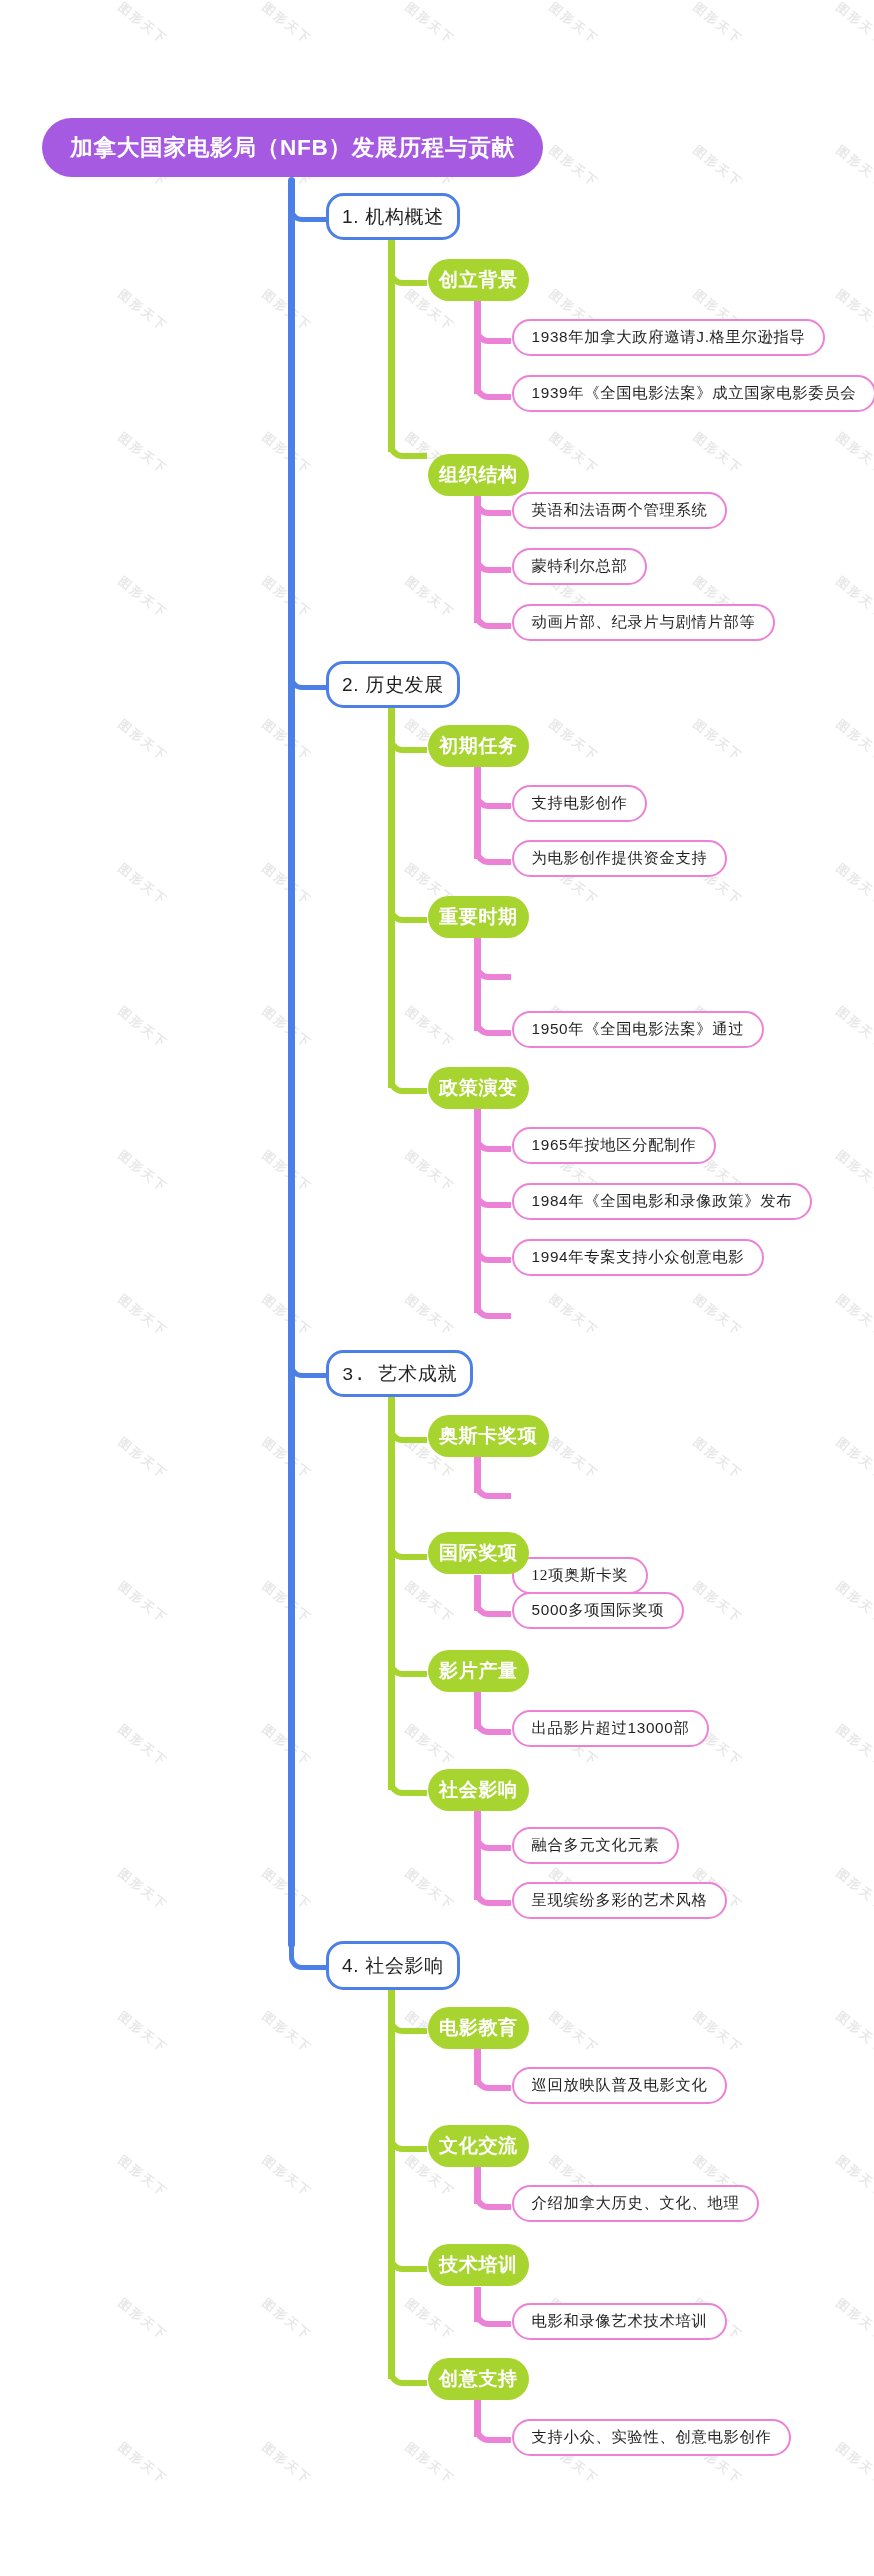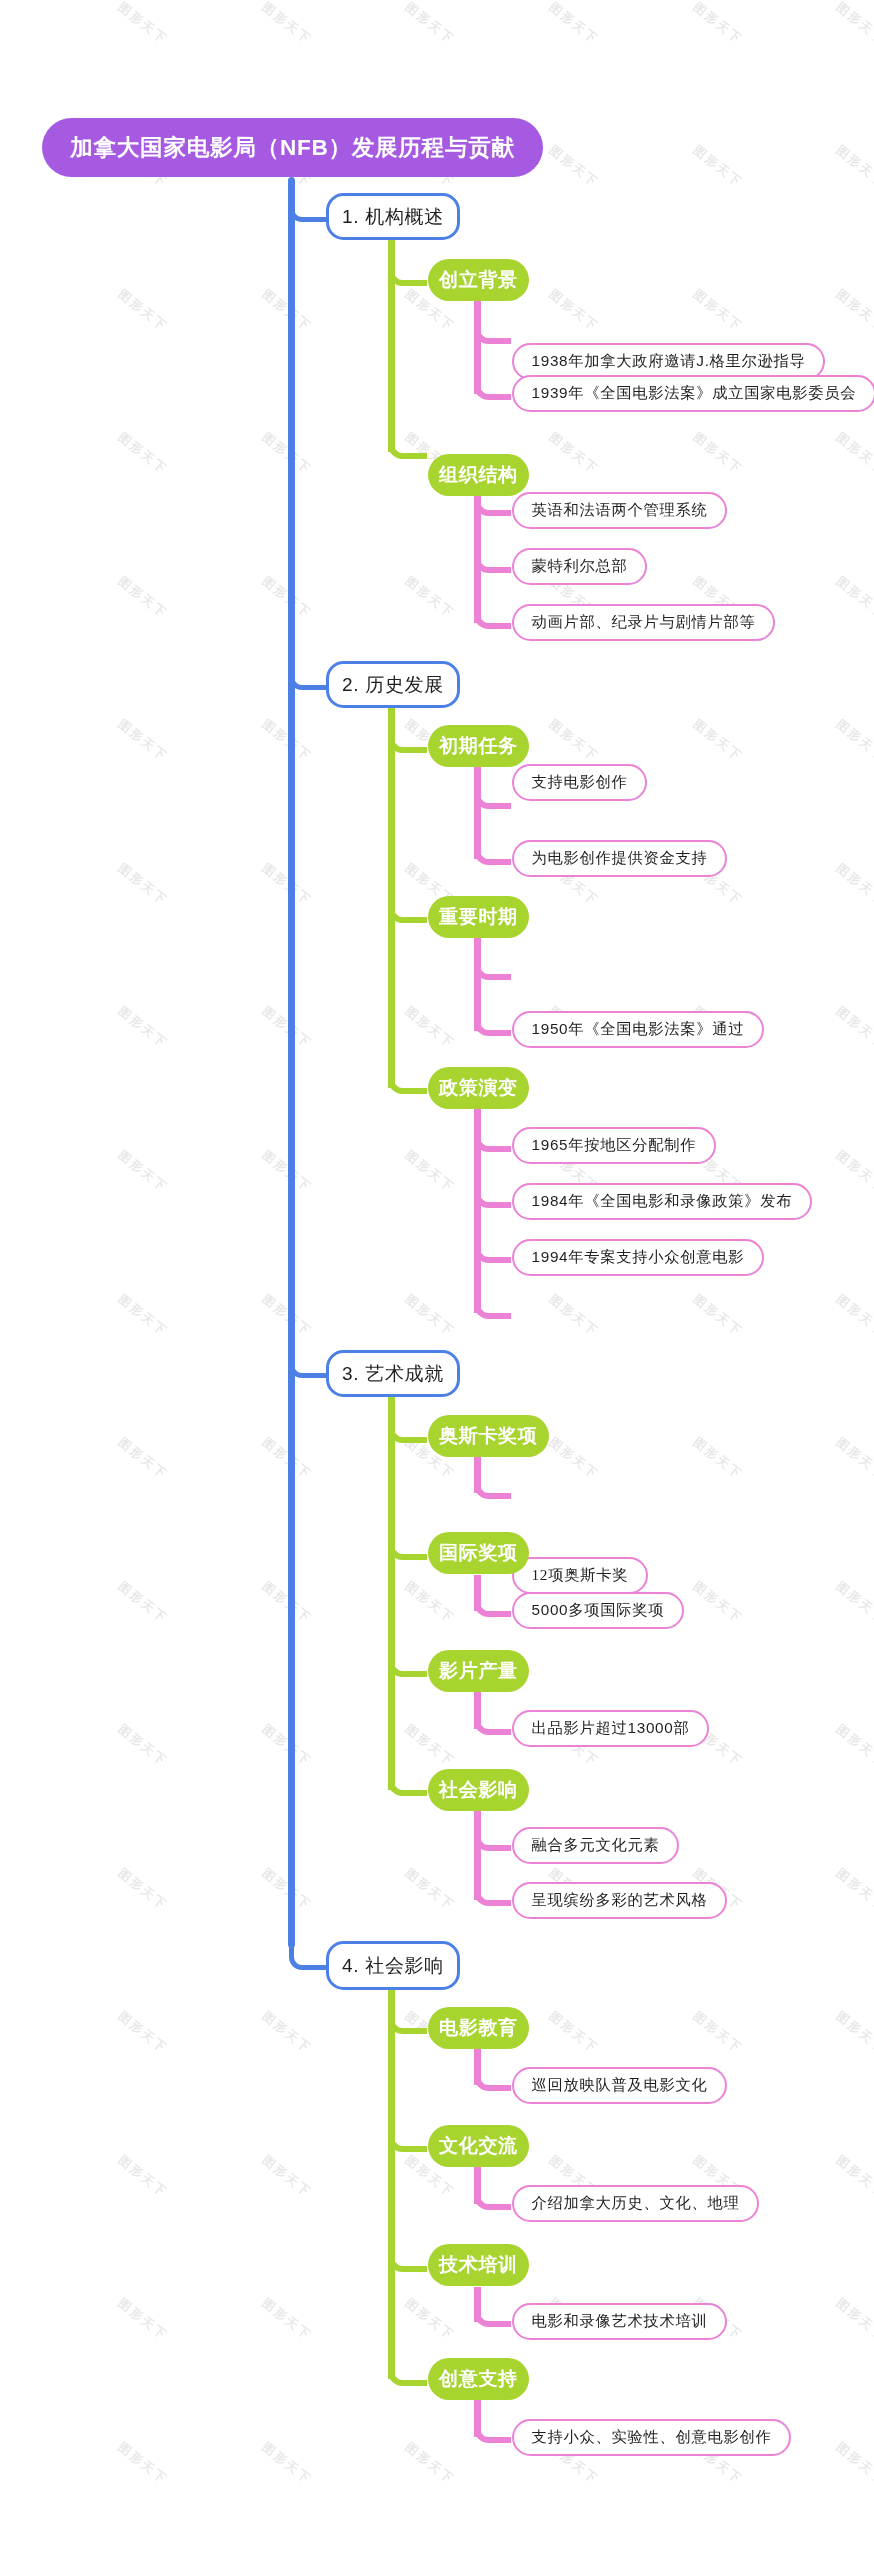--- a/index.html
+++ b/index.html
@@ -206,39 +206,39 @@
   <div class="elbow elbow-pink" style="left:474px;top:1880px;width:31px;height:19.7px;"></div>
   <div class="elbow elbow-pink" style="left:474px;top:2065px;width:31px;height:19.7px;"></div>
   <div class="elbow elbow-pink" style="left:474px;top:2184px;width:31px;height:19.7px;"></div>
   <div class="elbow elbow-pink" style="left:474px;top:2301px;width:31px;height:19.7px;"></div>
   <div class="elbow elbow-pink" style="left:474px;top:2417px;width:31px;height:19.7px;"></div>
 
   <div class="node root-node">加拿大国家电影局（NFB）发展历程与贡献</div>
 
   <div class="node section-node" style="top:193px;">1. 机构概述</div>
   <div class="node topic-node" style="top:259px;">创立背景</div>
-  <div class="node leaf-node" style="top:319px;margin-top:24px;">1938年加拿大政府邀请J.格里尔逊指导</div>
+  <div class="node leaf-node" style="top:319px;">1938年加拿大政府邀请J.格里尔逊指导</div>
   <div class="node leaf-node" style="top:375px;">1939年《全国电影法案》成立国家电影委员会</div>
   <div class="node topic-node" style="top:454px;">组织结构</div>
   <div class="node leaf-node" style="top:492px;">英语和法语两个管理系统</div>
   <div class="node leaf-node" style="top:548px;">蒙特利尔总部</div>
   <div class="node leaf-node" style="top:604px;">动画片部、纪录片与剧情片部等</div>
 
   <div class="node section-node" style="top:661px;">2. 历史发展</div>
   <div class="node topic-node" style="top:725px;">初期任务</div>
-  <div class="node leaf-node" style="top:764px;text-align:right;">支持电影创作</div>
+  <div class="node leaf-node" style="top:785px;text-align:right;">支持电影创作</div>
   <div class="node leaf-node" style="top:840px;">为电影创作提供资金支持</div>
   <div class="node topic-node" style="top:896px;">重要时期</div>
   <div class="node leaf-node" style="top:1011px;">1950年《全国电影法案》通过</div>
   <div class="node topic-node" style="top:1067px;">政策演变</div>
   <div class="node leaf-node" style="top:1127px;">1965年按地区分配制作</div>
   <div class="node leaf-node" style="top:1183px;">1984年《全国电影和录像政策》发布</div>
   <div class="node leaf-node" style="top:1239px;">1994年专案支持小众创意电影</div>
 
-  <div class="node section-node" style="top:1350px;">3. 艺术成就</div>
+  <div class="node section-node" style="top:1350px;font-family:Liberation Mono, monospace;">3. 艺术成就</div>
   <div class="node topic-node" style="top:1415px;">奥斯卡奖项</div>
   <div class="node leaf-node" style="top:1557px;font-family:Liberation Serif, serif;">12项奥斯卡奖</div>
   <div class="node topic-node" style="top:1532px;">国际奖项</div>
   <div class="node leaf-node" style="top:1592px;">5000多项国际奖项</div>
   <div class="node topic-node" style="top:1650px;">影片产量</div>
   <div class="node leaf-node" style="top:1710px;">出品影片超过13000部</div>
   <div class="node topic-node" style="top:1769px;">社会影响</div>
   <div class="node leaf-node" style="top:1827px;">融合多元文化元素</div>
   <div class="node leaf-node" style="top:1882px;">呈现缤纷多彩的艺术风格</div>
 

